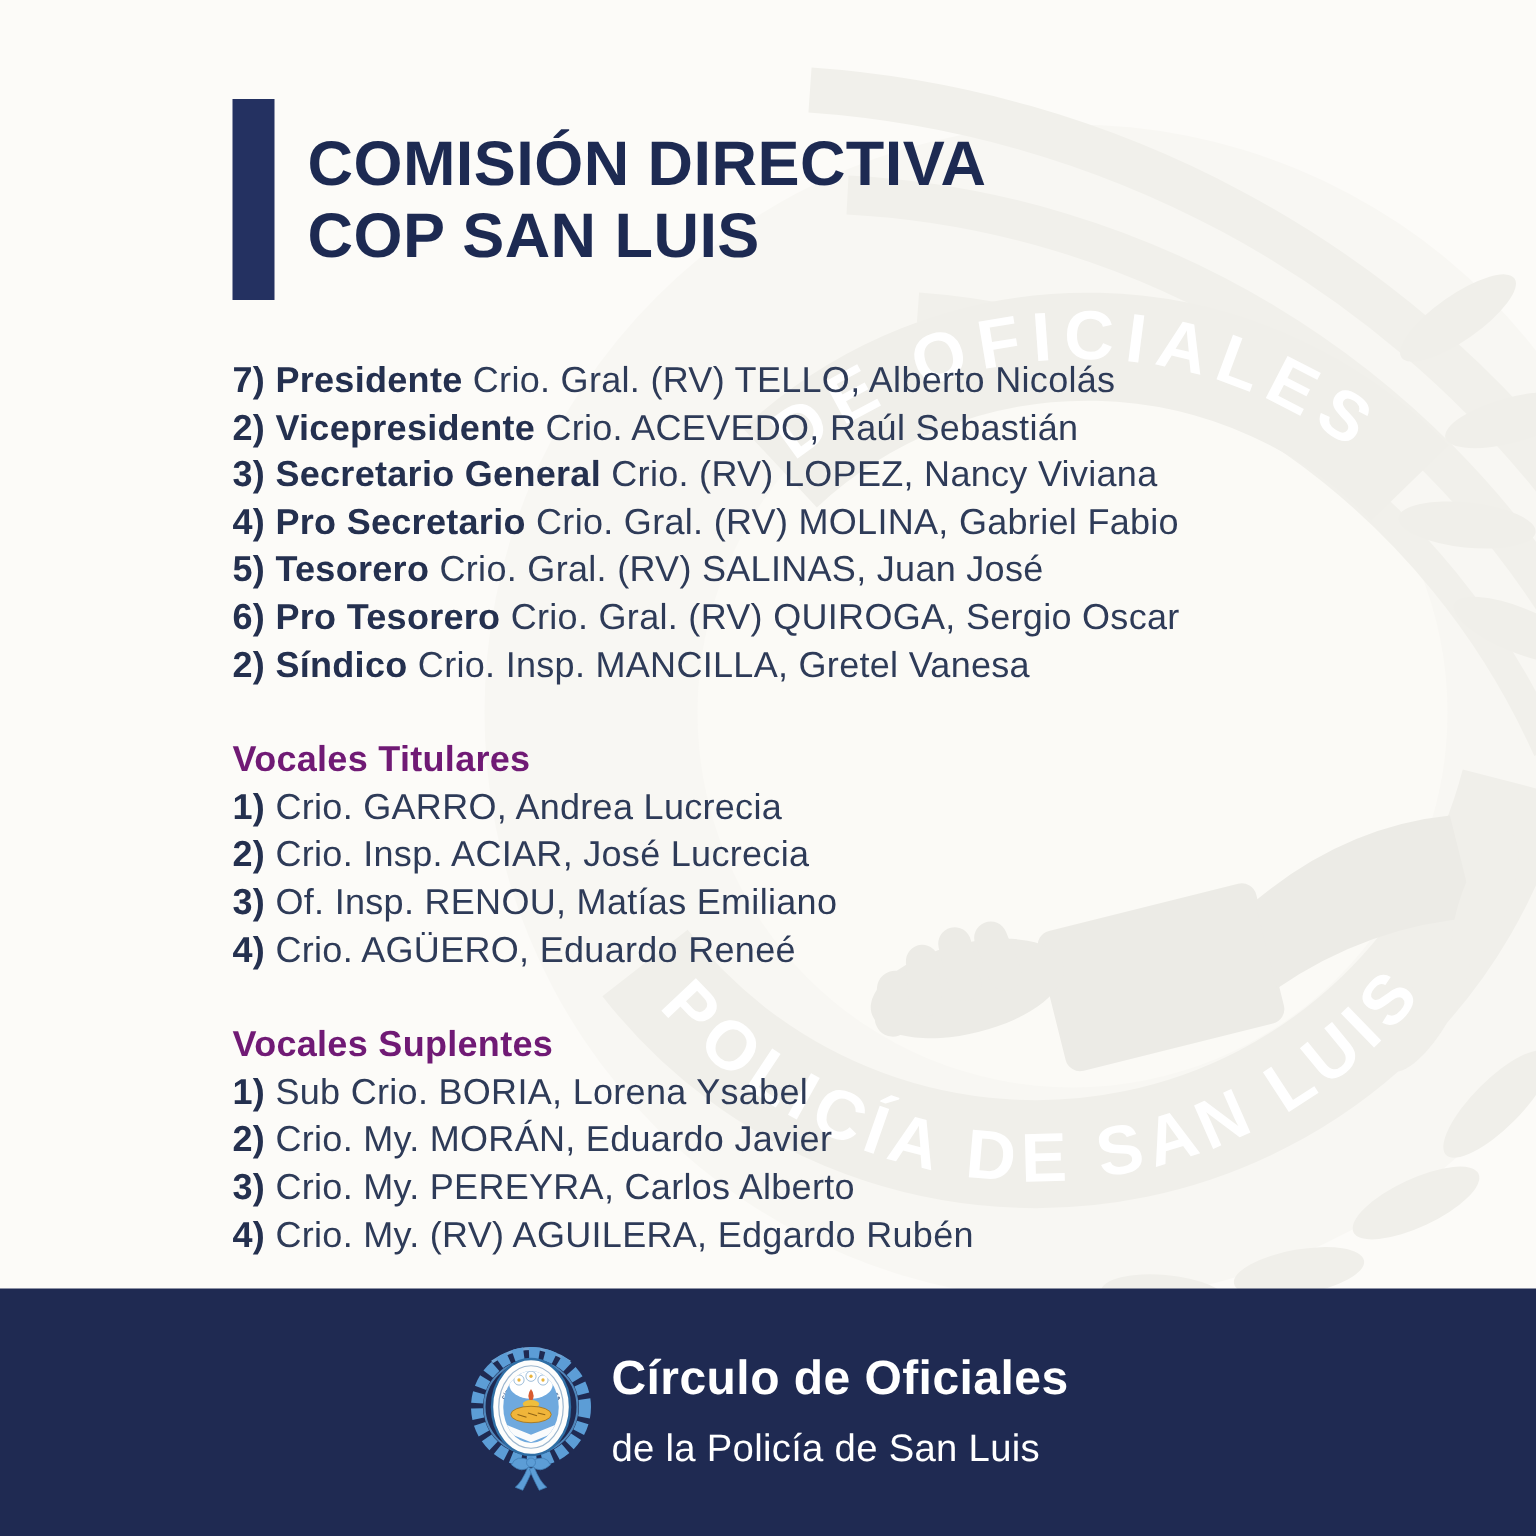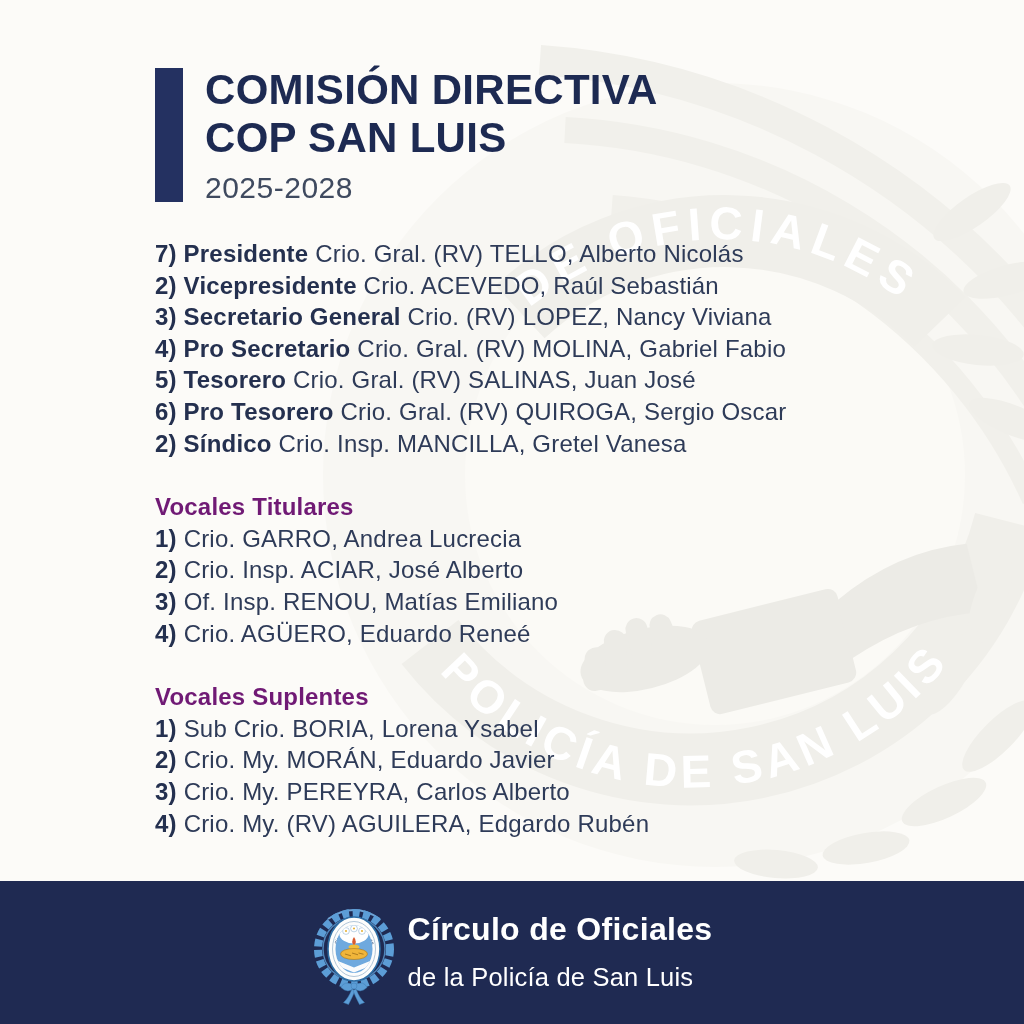--- a/index.html
+++ b/index.html
@@ -20,21 +20,21 @@
 
   
   .main{position:absolute;left:155px;top:238px;width:740px;}
   .row{font-size:24px;line-height:31.6px;letter-spacing:0.2px;color:#2E3B58;white-space:nowrap;}
   .row .b{font-weight:700;color:#24304F;}
   .section{margin-top:32px;}
   .section-heading{margin:0;font-size:24px;line-height:31.6px;font-weight:700;color:#701a75;letter-spacing:0.2px;}
 
   
   .footer{
-    position:absolute;left:0;bottom:0;width:1024px;height:143px;background:#1F2A52;
+    position:absolute;left:0;bottom:0;width:1024px;height:165px;background:#1F2A52;
     display:flex;align-items:center;justify-content:center;gap:12px;z-index:2;
   }
   .org-logo{flex:none;margin-top:4px;}
   .org-text{color:#FFFFFF;}
   .org-name{font-size:32px;font-weight:700;line-height:1.05;letter-spacing:0.3px;}
   .org-sub{font-size:25.5px;font-weight:400;line-height:1.15;letter-spacing:0.2px;margin-top:16px;}
 </style>
 </head>
 <body>
 
@@ -87,39 +87,38 @@
       <textPath href="#wm-bottom" startOffset="2%">POLICÍA DE SAN LUIS</textPath>
     </text>
   </svg>
 
   <div class="content">
 
     <header class="header">
       <div class="accent-bar"></div>
       <div>
         <h1 class="title"><span>COMISIÓN DIRECTIVA</span><br><span>COP SAN LUIS</span></h1>
-        <div class="period">2025-2028</div>
       </div>
     </header>
 
     <main class="main">
       <div class="board">
         <div class="row"><span class="b">7) Presidente</span> <span>Crio. Gral. (RV) TELLO, Alberto Nicolás</span></div>
         <div class="row"><span class="b">2) Vicepresidente</span> <span>Crio. ACEVEDO, Raúl Sebastián</span></div>
         <div class="row"><span class="b">3) Secretario General</span> <span>Crio. (RV) LOPEZ, Nancy Viviana</span></div>
         <div class="row"><span class="b">4) Pro Secretario</span> <span>Crio. Gral. (RV) MOLINA, Gabriel Fabio</span></div>
         <div class="row"><span class="b">5) Tesorero</span> <span>Crio. Gral. (RV) SALINAS, Juan José</span></div>
         <div class="row"><span class="b">6) Pro Tesorero</span> <span>Crio. Gral. (RV) QUIROGA, Sergio Oscar</span></div>
         <div class="row"><span class="b">2) Síndico</span> <span>Crio. Insp. MANCILLA, Gretel Vanesa</span></div>
       </div>
 
       <section class="section">
         <h2 class="section-heading">Vocales Titulares</h2>
         <div class="row"><span class="b">1)</span> <span>Crio. GARRO, Andrea Lucrecia</span></div>
-        <div class="row"><span class="b">2)</span> <span>Crio. Insp. ACIAR, José Alberto</span></div>
+        <div class="row"><span class="b">2)</span> <span>Crio. Insp. ACIAR, José Lucrecia</span></div>
         <div class="row"><span class="b">3)</span> <span>Of. Insp. RENOU, Matías Emiliano</span></div>
         <div class="row"><span class="b">4)</span> <span>Crio. AGÜERO, Eduardo Reneé</span></div>
       </section>
 
       <section class="section">
         <h2 class="section-heading">Vocales Suplentes</h2>
         <div class="row"><span class="b">1)</span> <span>Sub Crio. BORIA, Lorena Ysabel</span></div>
         <div class="row"><span class="b">2)</span> <span>Crio. My. MORÁN, Eduardo Javier</span></div>
         <div class="row"><span class="b">3)</span> <span>Crio. My. PEREYRA, Carlos Alberto</span></div>
         <div class="row"><span class="b">4)</span> <span>Crio. My. (RV) AGUILERA, Edgardo Rubén</span></div>

